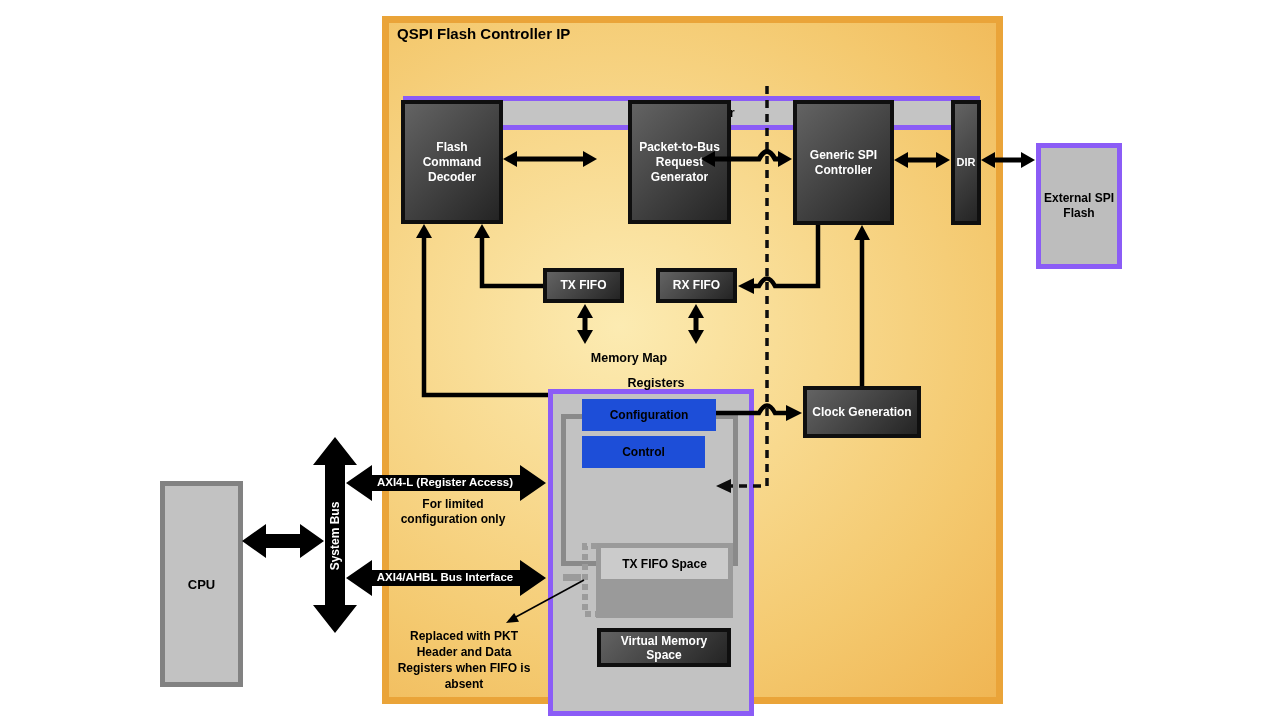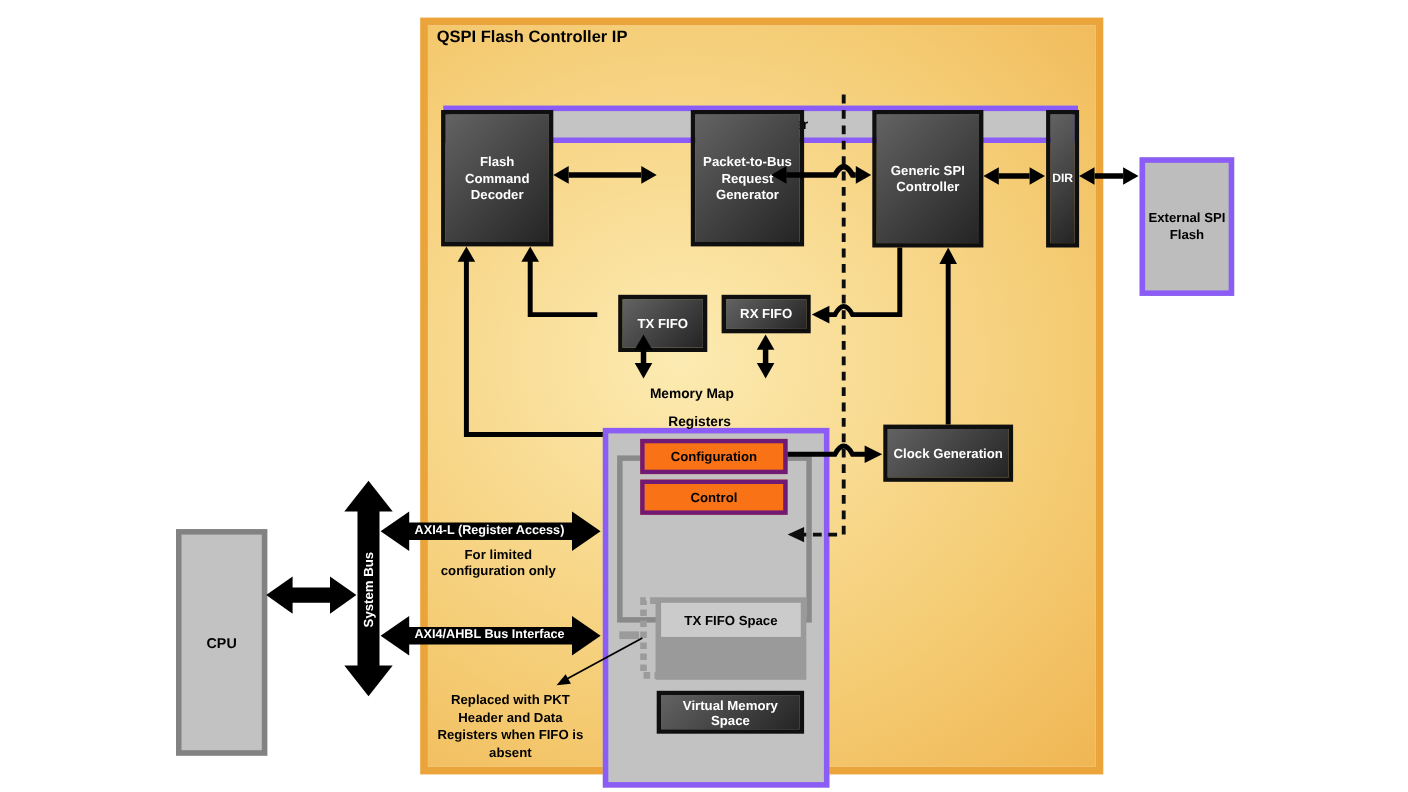--- a/index.html
+++ b/index.html
@@ -22,21 +22,21 @@
     color:#ffffff; font-weight:bold; font-size:12px; line-height:15px;
     display:flex; align-items:center; justify-content:center;
     text-align:center; white-space:pre-line;
   }
   .box-gray {
     background:#C2C2C2; border:5px solid #8b5cf6;
     color:#000; font-weight:bold; text-align:center; white-space:pre-line;margin-top:44px;
   }
   .box-gray-flex { display:flex; align-items:center; justify-content:center; }
   .reg-box {
-    background:#f97316; border:4px solid #701a75;
+    background:#1d4ed8; border:4px solid #1d4ed8;
     color:#000; font-weight:bold; font-size:12px;
     display:flex; align-items:center; justify-content:center;
     text-align:center;
   }
   .lbl {
     position:absolute; box-sizing:border-box; color:#000; font-weight:bold;
     text-align:center; white-space:pre-line;
   }
   .lbl-white { color:#ffffff; }
   #svg-overlay { position:absolute; left:0; top:0; z-index:30; }
@@ -58,31 +58,31 @@
   <div class="abs box-dark z10" style="left:628px; top:100px; width:103px; height:124px;">Packet-to-Bus
 Request
 Generator</div>
   <div class="abs box-dark z10" style="left:793px; top:100px; width:101px; height:125px;">Generic SPI
 Controller</div>
   <div class="abs box-dark z10" style="left:951px; top:100px; width:30px; height:125px; font-size:11px;">DIR</div>
 
   <div class="abs box-gray box-gray-flex z10" style="left:1036px; top:99px; width:86px; height:126px; font-size:12px; line-height:15px; background:#BDBDBD;">External SPI
 Flash</div>
 
-  <div class="abs box-dark z10" style="left:562px; top:268px; width:81px; height:52px;text-align:right;">TX FIFO</div>
+  <div class="abs box-dark z10" style="left:543px; top:268px; width:81px; height:35px;text-align:right;">TX FIFO</div>
   <div class="abs box-dark z10" style="left:656px; top:268px; width:81px; height:35px;">RX FIFO</div>
 
   <div class="abs box-gray z10" style="left:548px; top:345px; width:206px; height:327px;"></div>
   <div class="lbl z20" style="left:548px; top:351px; width:162px; font-size:12.5px;">Memory Map</div>
 
   <div class="abs box-gray z20" style="left:561px; top:370px; width:177px; height:152px; border-color:#8A8A8A;"></div>
-  <div class="lbl z20" style="left:561px; top:376px; width:150px; font-size:12.5px;">Registers</div>
+  <div class="lbl z20" style="left:581px; top:376px; width:150px; font-size:12.5px;">Registers</div>
 
   <div class="abs reg-box z20" style="left:582px; top:399px; width:134px; height:32px;">Configuration</div>
-  <div class="abs reg-box z20" style="left:582px; top:436px; width:134px; height:32px;">Control</div>
+  <div class="abs reg-box z20" style="left:582px; top:436px; width:123px; height:32px;">Control</div>
 
   <div class="abs z20" style="left:596px; top:543px; width:137px; height:75px; background:#9A9A9A;"></div>
   <div class="abs z20 reg-box" style="left:601px; top:548px; width:127px; height:31px; border:none; background:#CBCBCB;">TX FIFO  Space</div>
 
   <div class="abs box-dark z20" style="left:597px; top:628px; width:134px; height:39px; line-height:14px;">Virtual Memory
 Space</div>
 
   <div class="abs box-dark z10" style="left:803px; top:386px; width:118px; height:52px;">Clock Generation</div>
 
   <div class="abs box-gray box-gray-flex z10" style="left:160px; top:437px; width:83px; height:206px; font-size:13px; border-color:#828282;">CPU</div>

